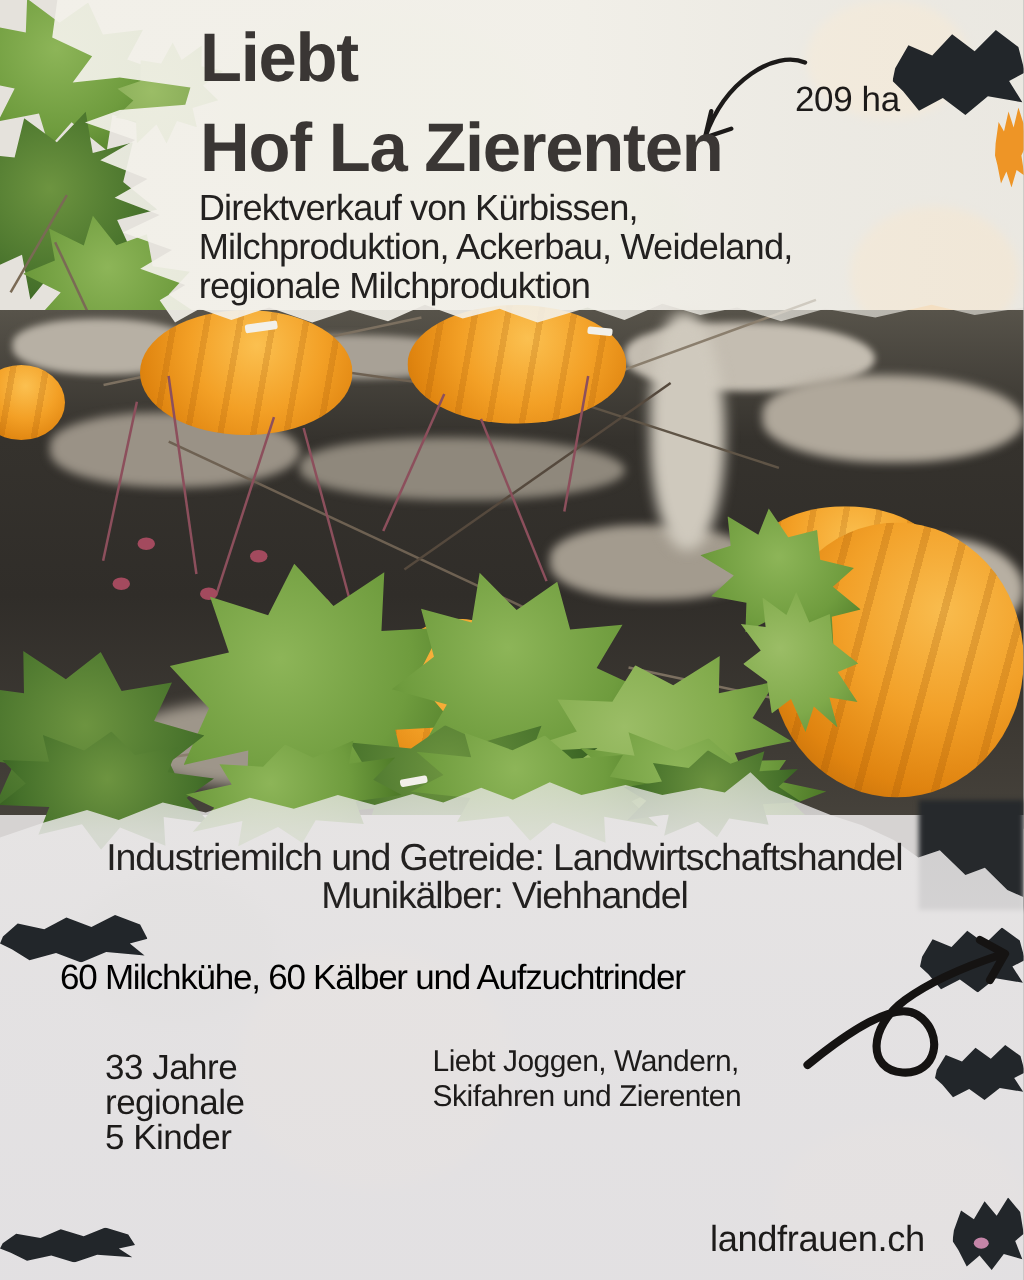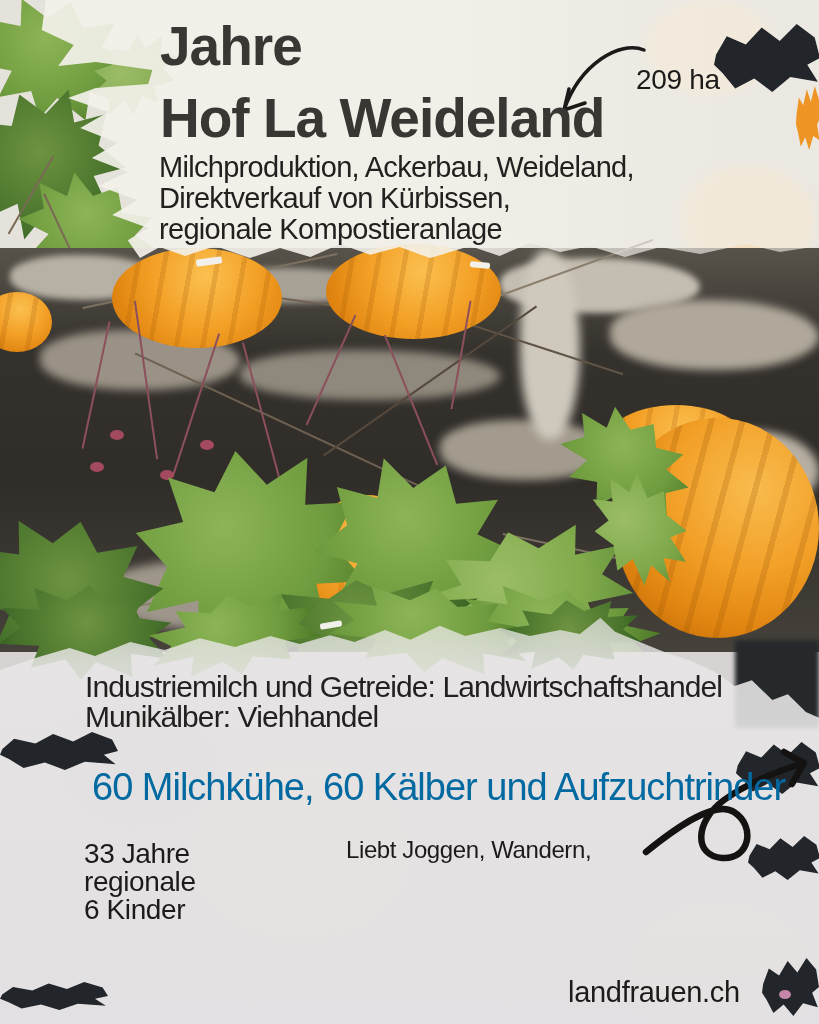--- a/index.html
+++ b/index.html
@@ -43,23 +43,23 @@
   .brush-orange{background:#ee9526;}
   .fleck{background:#f2f0ea;border-radius:2px;z-index:11;}
   
   .txt{z-index:13;color:#1d1b1a;}
   .title{left:160px;top:10px;font-size:55px;line-height:72px;font-weight:700;
     letter-spacing:-1px;color:#3a3634;}
   .title span{display:block;}
   .activities{left:159px;top:152px;font-size:29px;line-height:31px;letter-spacing:-0.7px;color:#232120;}
   .activities span{display:block;}
   .area{left:636px;top:64px;font-size:28px;letter-spacing:-0.3px;}
-  .markets{left:85px;top:672px;font-size:30px;line-height:30px;letter-spacing:-0.9px;color:#232120;}
+  .markets{left:85px;top:672px;font-size:30px;line-height:30px;letter-spacing:-0.9px;color:#232120;text-align:center;}
   .markets span{display:block;}
-  .livestock{left:48px;top:766px;font-size:38px;letter-spacing:-1px;color:#0369a1;margin-left:44px;}
+  .livestock{left:48px;top:766px;font-size:28px;letter-spacing:-1px;color:#000000;}
   .personal{left:84px;top:840px;font-size:28px;line-height:28px;letter-spacing:-0.4px;}
   .personal span{display:block;}
   .hobbies{left:322px;top:836px;font-size:24px;line-height:28px;letter-spacing:-0.4px;margin-left:24px;}
   .hobbies span{display:block;}
   .website{left:568px;top:976px;font-size:29px;letter-spacing:-0.3px;}
   .icon-svg{z-index:12;}
 </style>
 </head>
 <body>
 
@@ -163,44 +163,45 @@
   <div class="abs fleck" style="left:320px;top:622px;width:22px;height:6px;transform:rotate(-10deg);"></div>
 
   <svg class="abs icon-svg" style="left:552px;top:40px;" width="100" height="88" viewBox="0 0 100 88">
     <path d="M92 10 C68 0 28 24 12 70 M12 70 L17 49 M12 70 L33 63" fill="none" stroke="#1c1a19" stroke-width="3.5" stroke-linecap="round" stroke-linejoin="round"></path>
   </svg>
   <svg class="abs icon-svg" style="left:638px;top:742px;" width="180" height="130" viewBox="0 0 180 130">
     <path d="M8 110 C40 84 78 58 96 70 C118 84 112 118 84 116 C56 114 56 80 86 58 C108 42 138 30 162 22 M146 10 L166 21 M166 21 L154 42" fill="none" stroke="#151312" stroke-width="6.5" stroke-linecap="round" stroke-linejoin="round"></path>
   </svg>
 
   <h1 class="abs txt title" style="margin:0;">
-    <span>Jahre</span>
-    <span>Hof La Weideland</span>
+    <span>Liebt</span>
+    <span>Hof La Zierenten</span>
   </h1>
 
   <div class="abs txt area">209 ha</div>
 
   <p class="abs txt activities" style="margin:0;">
+    <span>Direktverkauf von Kürbissen,</span>
     <span>Milchproduktion, Ackerbau, Weideland,</span>
-    <span>Direktverkauf von Kürbissen,</span>
-    <span>regionale Kompostieranlage</span>
+    <span>regionale Milchproduktion</span>
   </p>
 
   <p class="abs txt markets" style="margin:0;">
     <span>Industriemilch und Getreide: Landwirtschaftshandel</span>
     <span>Munikälber: Viehhandel</span>
   </p>
 
   <div class="abs txt livestock">60 Milchkühe, 60 Kälber und Aufzuchtrinder</div>
 
   <div class="abs txt personal">
     <span>33 Jahre</span>
     <span>regionale</span>
-    <span>6 Kinder</span>
+    <span>5 Kinder</span>
   </div>
 
   <div class="abs txt hobbies">
     <span>Liebt Joggen, Wandern,</span>
+    <span>Skifahren und Zierenten</span>
   </div>
 
   <div class="abs txt website">landfrauen.ch</div>
 
 </div>
 
 </body></html>

